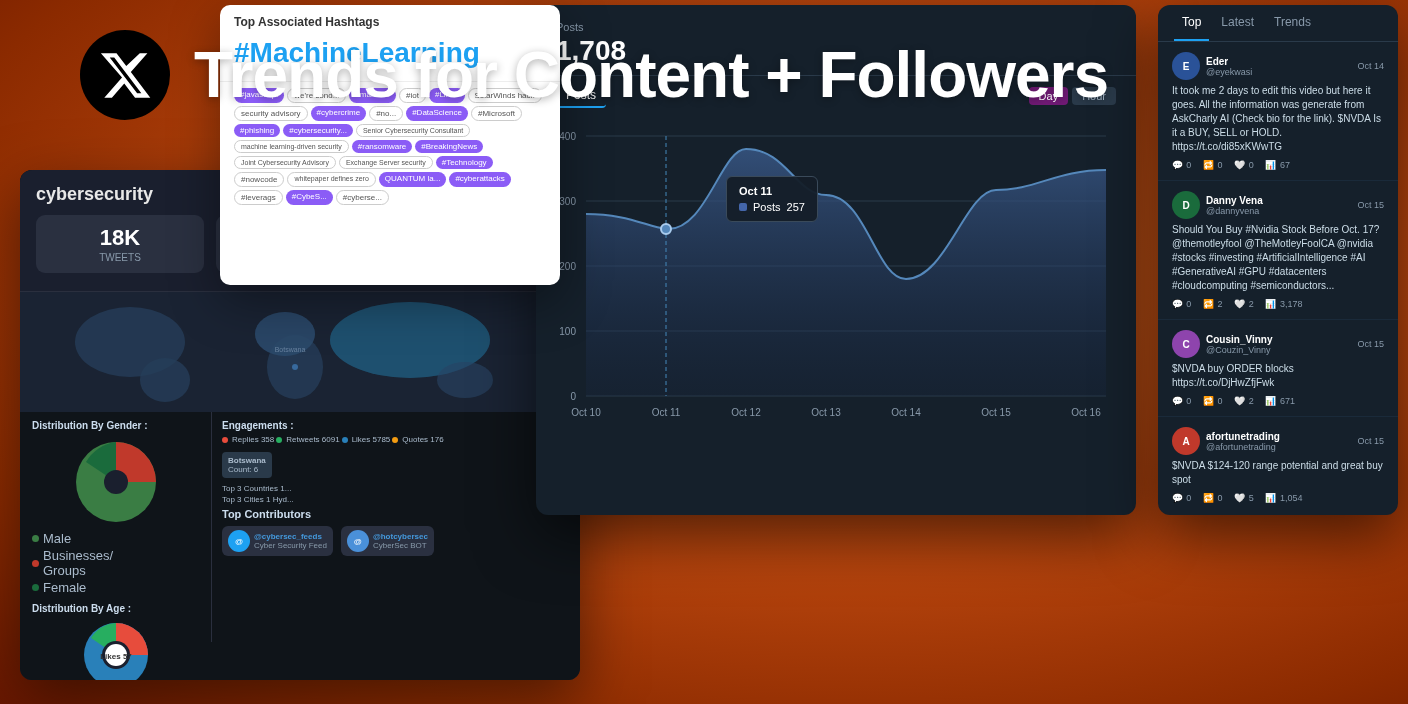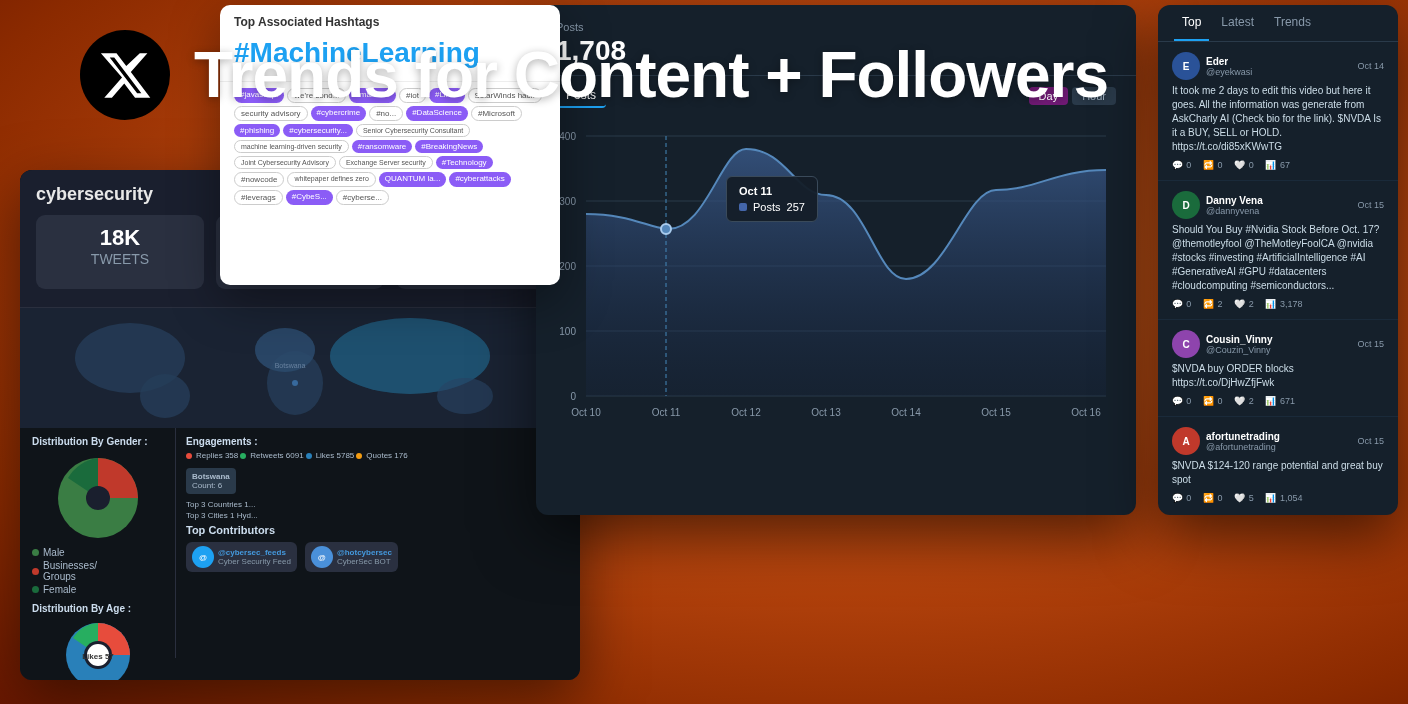--- a/index.html
+++ b/index.html
@@ -98,21 +98,21 @@
       text-align: center;
       flex: 1;
     }
     .stat-num {
       font-size: 22px;
       font-weight: 700;
       color: white;
       display: block;
     }
     .stat-label {
-      font-size: 14px;
+      font-size: 10px;
       color: #8899aa;
       text-transform: uppercase;
       margin-top: 10px;
     }
     .stat-sub {
       font-size: 9px;
       color: #4488cc;
       text-transform: uppercase;
     }
 
@@ -128,41 +128,41 @@
       height: 100%;
       opacity: 0.7;
     }
 
     
     .bottom-panels {
       display: flex;
       height: 230px;
     }
     .left-panels {
-      width: 156px;
+      width: 192px;
       padding: 8px 12px;
       border-right: 1px solid #2a2f3e;
     }
     .panel-title {
       font-size: 10px;
       font-weight: 600;
       color: #ccddee;
       margin-bottom: 6px;
     }
     .pie-placeholder {
       width: 90px;
       height: 90px;
       position: relative;
       margin: 0 auto 4px;
     }
     .legend-item {
       display: flex;
       align-items: center;
       gap: 4px;
-      font-size: 10px;
+      font-size: 13px;
       color: #aabbcc;
       margin-bottom: 2px;
     }
     .legend-dot {
       width: 7px;
       height: 7px;
       border-radius: 50%;
       flex-shrink: 0;
     }
 

